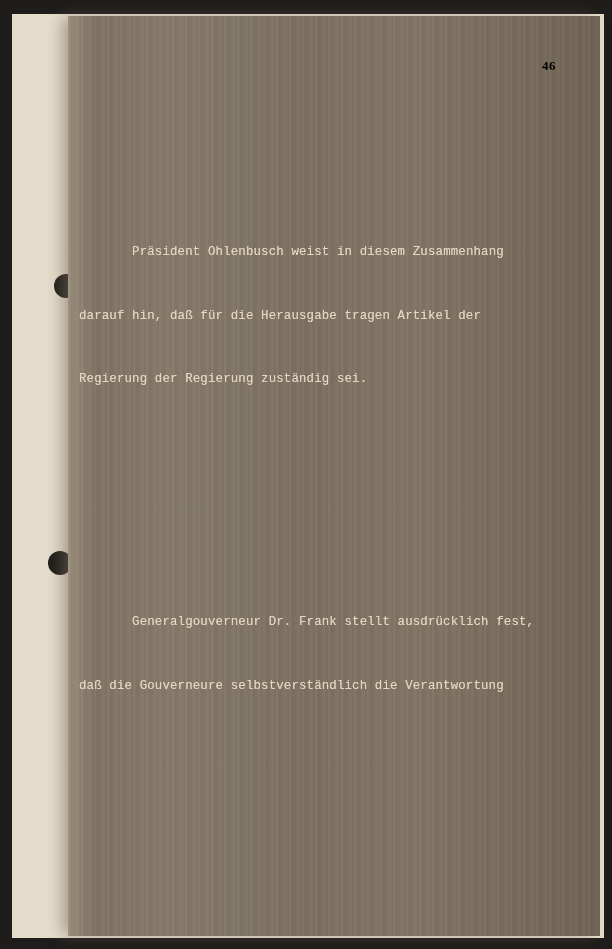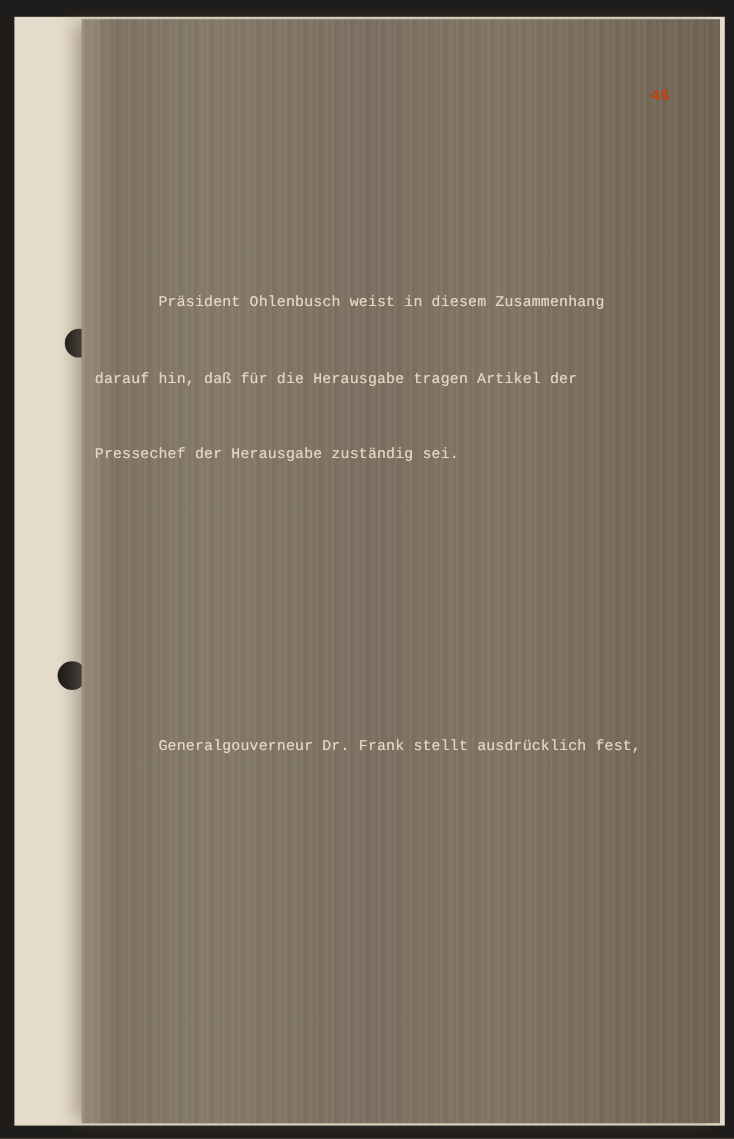--- a/index.html
+++ b/index.html
@@ -23,25 +23,25 @@
       background:
         repeating-linear-gradient(90deg,
           rgba(255,255,255,0.035) 0px, rgba(255,255,255,0.035) 2px,
           rgba(0,0,0,0.04) 3px, rgba(0,0,0,0.02) 6px,
           rgba(255,255,255,0.03) 9px, rgba(0,0,0,0.03) 13px),
         linear-gradient(90deg, #9b8e7c 0%, #7f7464 5%, #857a69 20%, #7b7061 45%, #817564 65%, #776b5b 85%, #6f6454 100%);
       box-shadow: -8px 0 14px -2px rgba(120,108,92,0.55);
     }
     .page-number {
       position: absolute;
-      left: 530px; top: 58px;
-      font-family: Liberation Mono, monospace;
+      left: 530px; top: 44px;
+      font-family: Liberation Serif, serif;
       font-weight: bold;
       font-size: 13px;
-      color: #c2410c;
+      color: #000000;
       letter-spacing: 0.5px;
     }
     .hole {
       position: absolute;
       width: 24px; height: 24px;
       border-radius: 50%;
       background: #1f1d1b;
     }
     .text {
       position: absolute;
@@ -66,27 +66,28 @@
   <div class="hole" style="left:36px; top:537px;"></div>
   <div class="photostat"></div>
   <div class="page-number">46</div>
 </div>
 
 <div class="text">
   
   <div>
     <span class="line"><span>       Präsident </span><span class="u">Ohlenbusch</span><span> weist in diesem Zusammenhang</span></span>
     <span class="line">darauf hin, daß für die Herausgabe tragen Artikel der</span>
-    <span class="line">Pressechef der Herausgabe zuständig sei.</span>
+    <span class="line">Regierung der Regierung zuständig sei.</span>
   </div>
   <span class="para-gap"></span>
 
   
   <div>
     <span class="line"><span>       Generalgouverneur Dr. </span><span class="u">Frank</span><span> stellt ausdrücklich fest,</span></span>
+    <span class="line">daß die Gouverneure selbstverständlich die Verantwortung</span>
   </div>
   <span class="para-gap"></span>
 
   
   <div>
     
     
     
     
     

